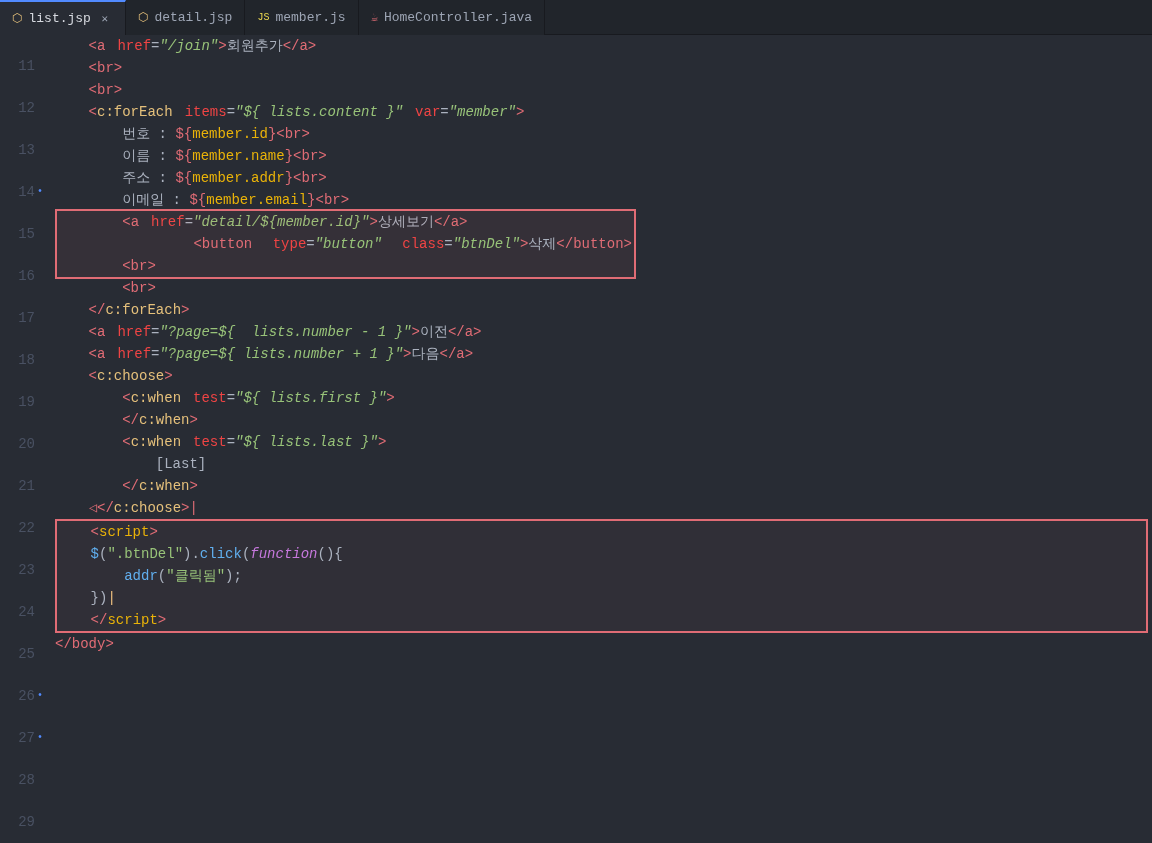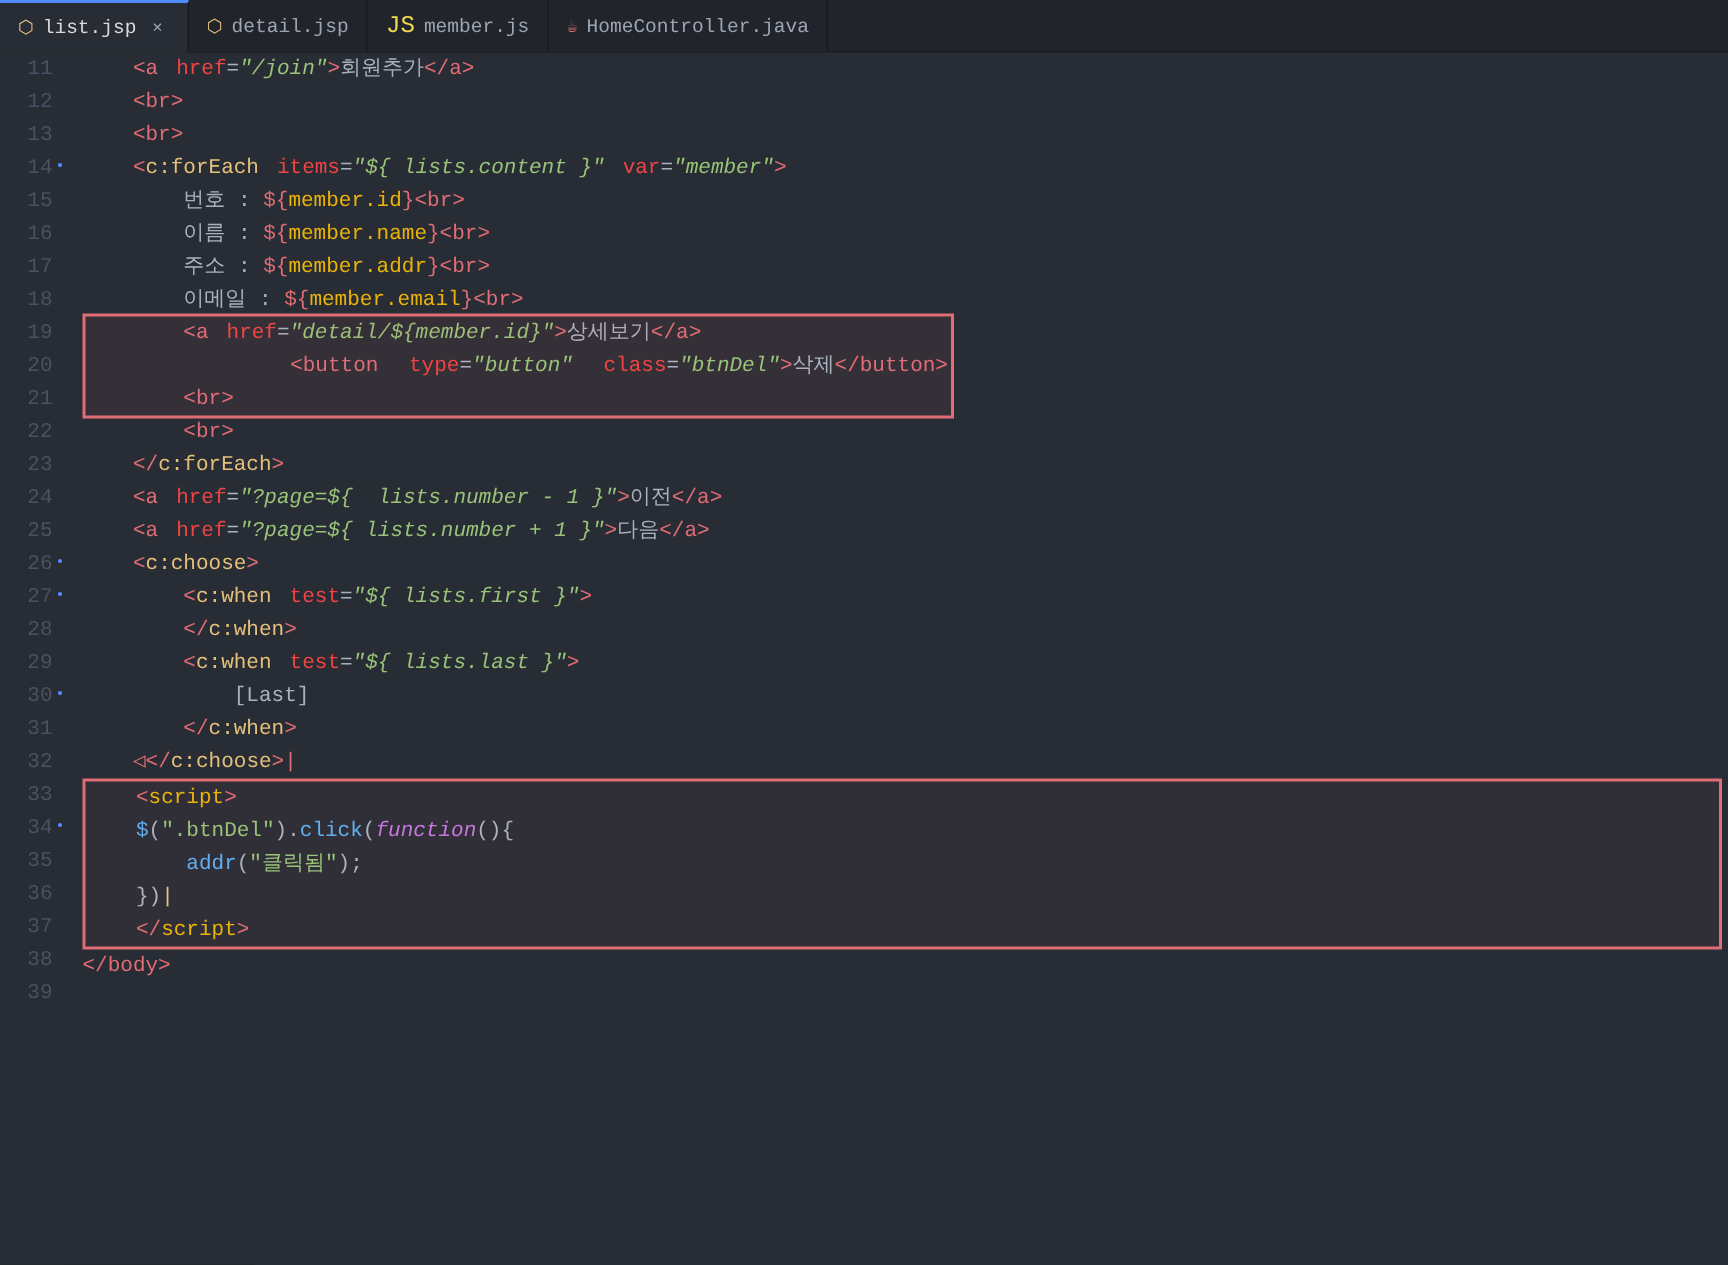--- a/index.html
+++ b/index.html
@@ -70,20 +70,21 @@
       padding-top: 0;
     }
 
     .line-num {
       display: flex;
       align-items: center;
       justify-content: flex-end;
       padding-right: 10px;
       height: 22px;
       position: relative;
+      margin-top: 20px;
     }
     .line-num.has-dot::after {
       content: '•';
       color: #528bff;
       position: absolute;
       right: 2px;
       top: 0;
       font-size: 10px;
       line-height: 22px;
     }
@@ -123,21 +124,21 @@
   <div class="tab active">
     <span style="color:#e5c07b; font-size:12px;">⬡</span>
     <span>list.jsp</span>
     <span class="tab-close">✕</span>
   </div>
   <div class="tab">
     <span style="color:#e5c07b; font-size:12px;">⬡</span>
     <span>detail.jsp</span>
   </div>
   <div class="tab">
-    <span style="color:#f0db4f; font-size:16px;">JS</span>
+    <span style="color:#f0db4f; font-size:10px;">JS</span>
     <span>member.js</span>
   </div>
   <div class="tab">
     <span style="color:#e06c75; font-size:12px;">☕</span>
     <span>HomeController.java</span>
   </div>
 </div>
 
 <div class="code-area">
 

